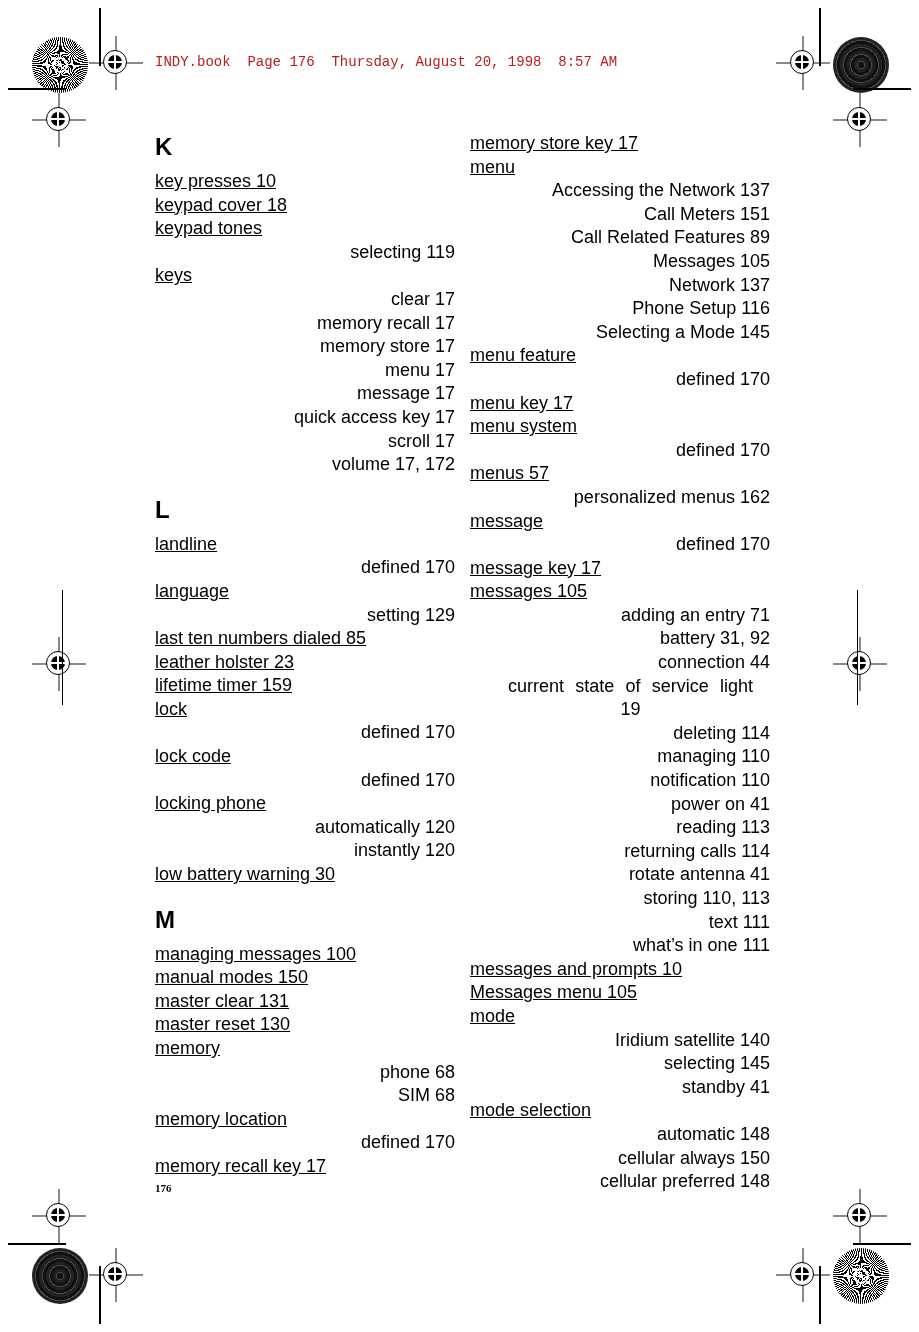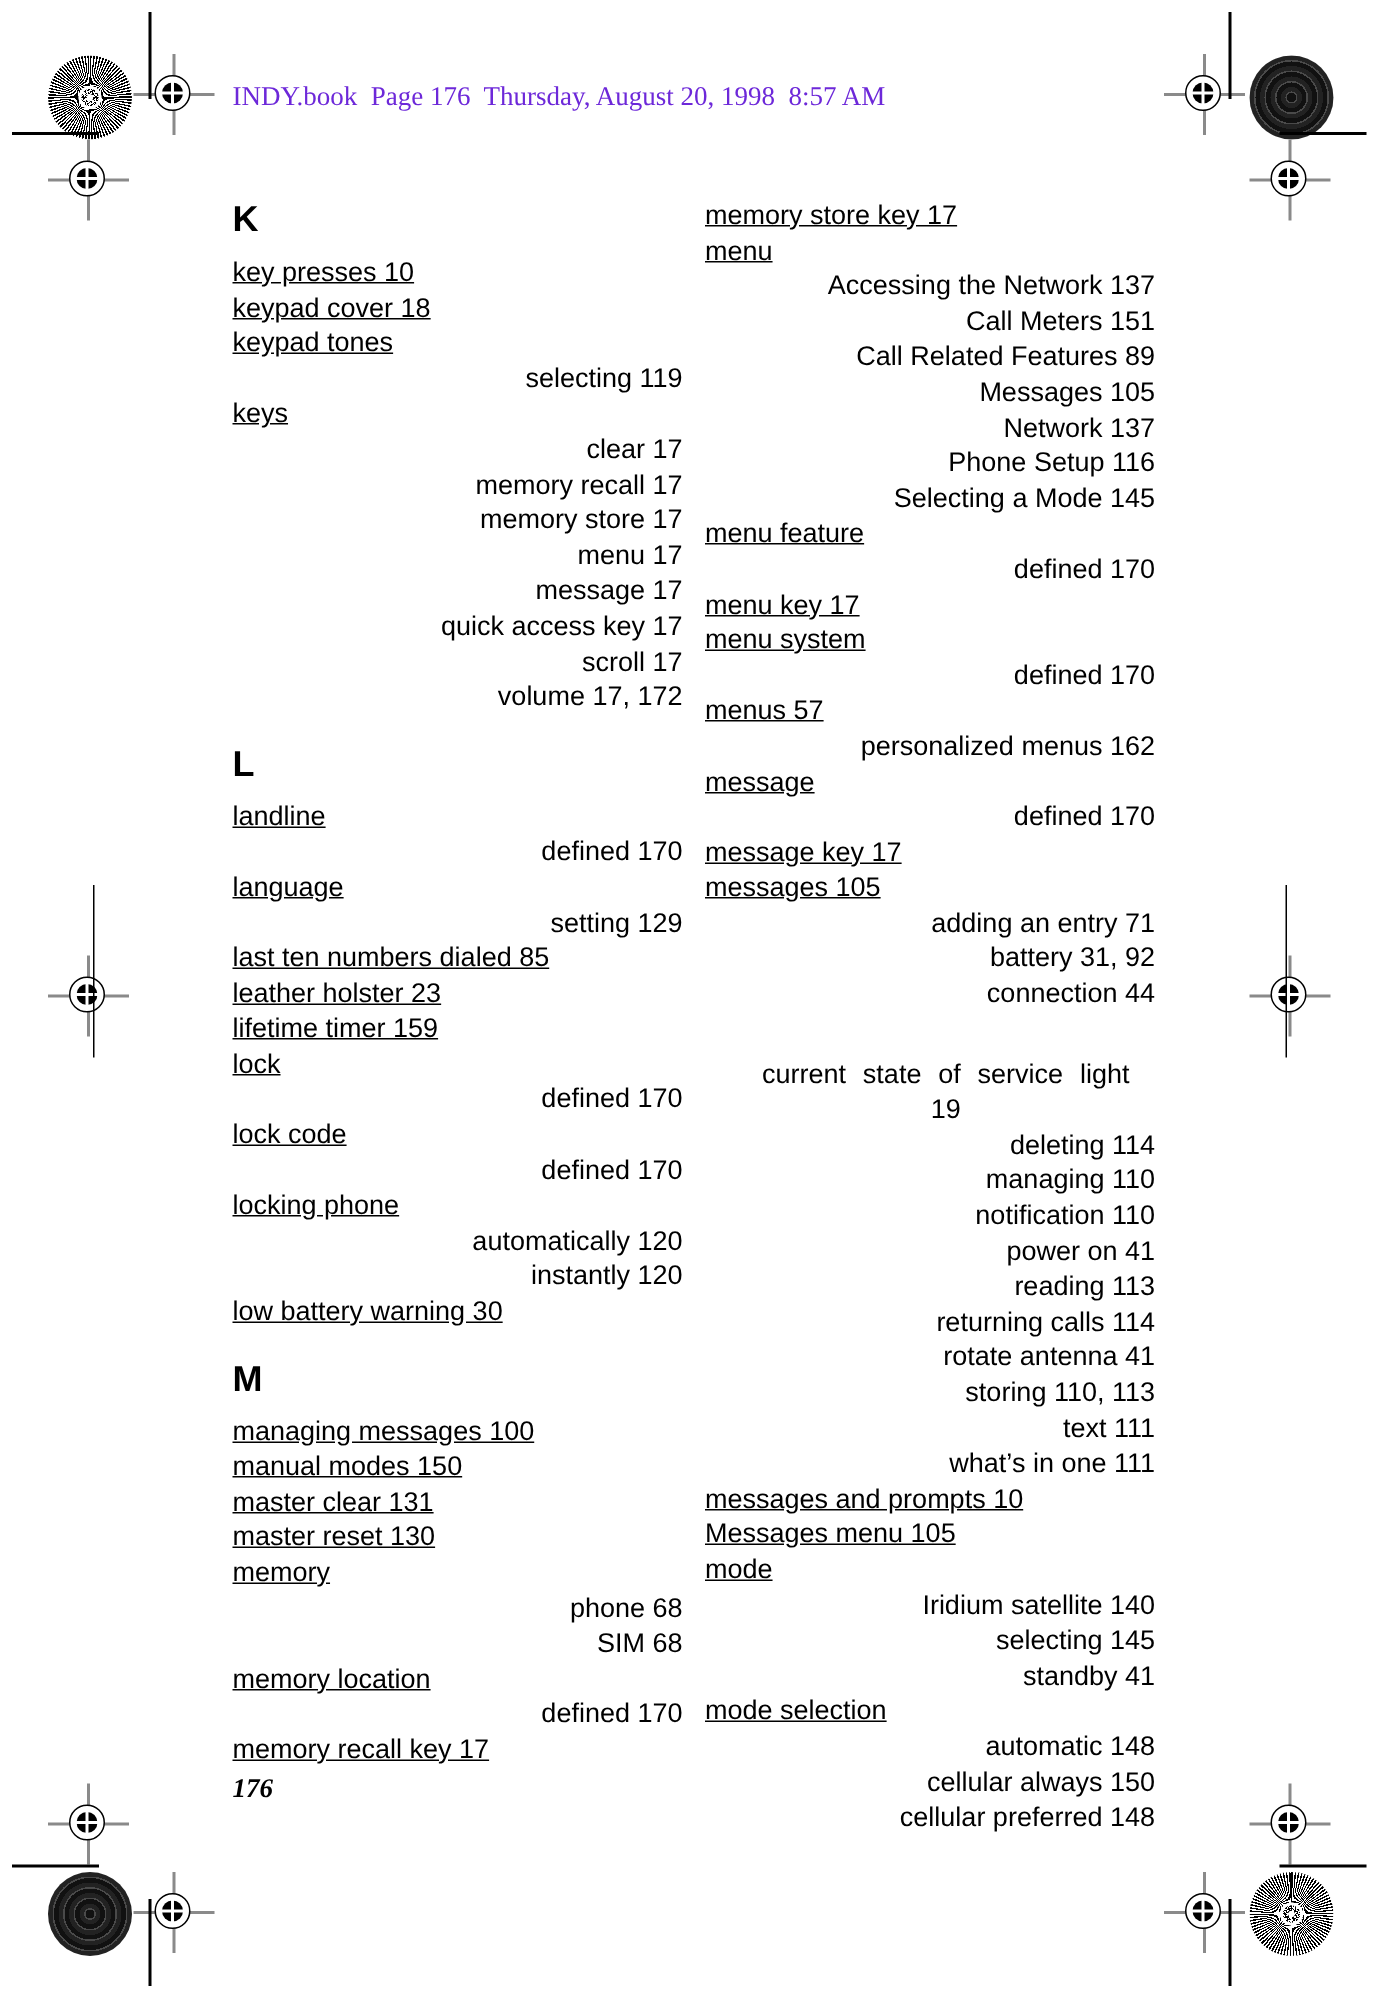--- a/index.html
+++ b/index.html
@@ -93,23 +93,23 @@
   .trimline {
     position: absolute;
     background: #000000;
   }
 
   
   .doc-header {
     position: absolute;
     left: 155px;
     top: 54px;
-    font-family: Liberation Serif, serif;
-    font-size: 18px;
-    color: #6d28d9;
+    font-family: Liberation Mono, monospace;
+    font-size: 14px;
+    color: #b91c1c;
     white-space: pre;
   }
 
   
   .index-body {
     position: absolute;
     left: 0;
     top: 0;
     width: 919px;
     height: 1332px;
@@ -141,31 +141,29 @@
   .entry.lvl0 { padding-left: 0px; text-decoration: underline; }
   .entry.lvl1 { padding-left: 38px; text-align: right; }
   .entry.lvl2 { padding-left: 43px; text-align: right; }
 
   
   .entry.justified {
     padding-left: 38px;
     width: 245px;
     text-align: justify;
     text-align-last: center;
-    margin-top: 30px;
   }
 
   .page-number {
     position: absolute;
     left: 155px;
     top: 1182px;
     font-family: "Liberation Serif", serif;
     font-weight: bold;
-    font-style: italic;
-    font-size: 18px;
+    font-size: 11px;
   }
 </style>
 </head>
 <body>
 
 <div class="page-sheet"></div>
 
 <div>
   <div class="target-star" style="left:32px; top:37px;"></div>
   <div class="target-ring" style="left:833px; top:37px;"></div>

